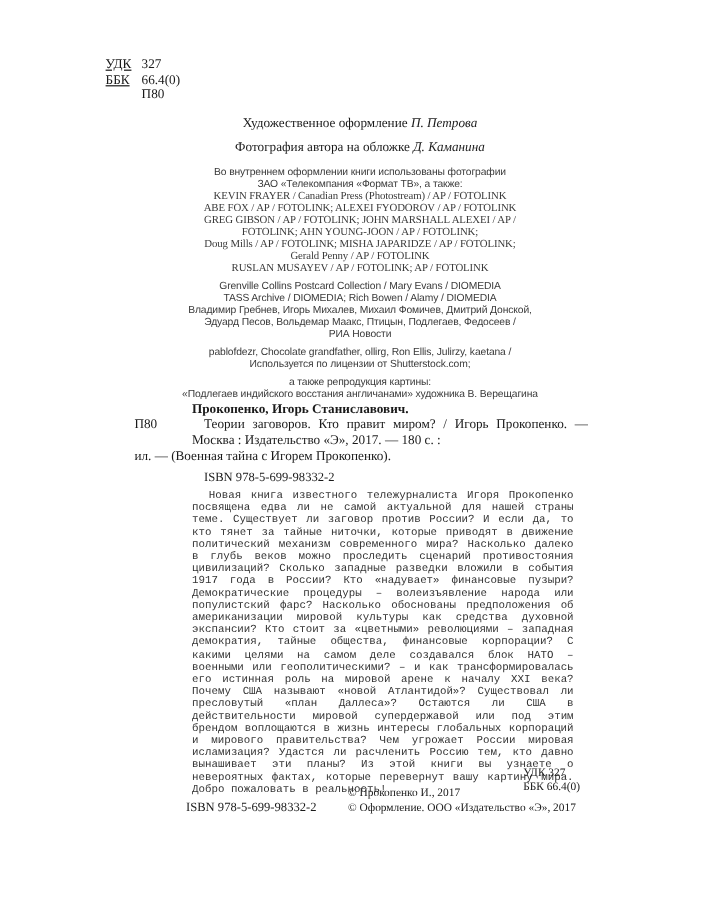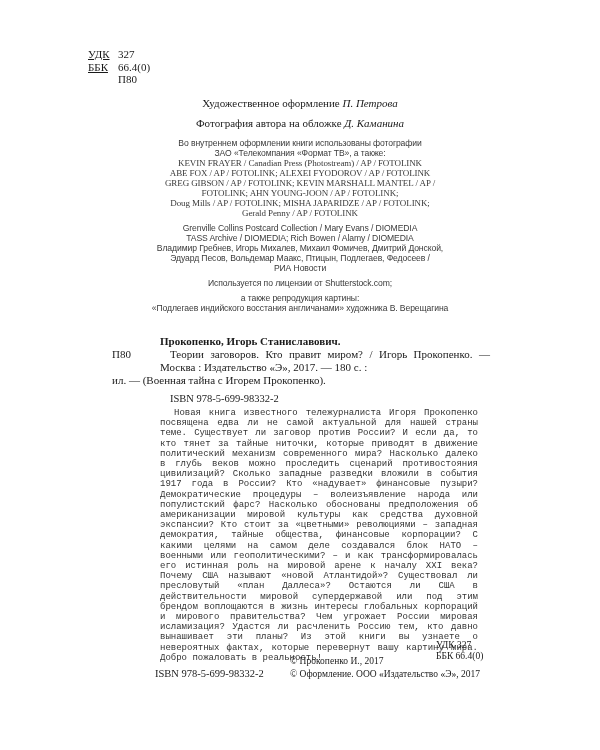--- a/index.html
+++ b/index.html
@@ -53,31 +53,33 @@
 <div class="abs credit-line" style="top:117px;">
   <span>Фотография автора на обложке</span>
   <i>Д. Каманина</i>
 </div>
 
 <div class="abs photo-block">
   <p class="sans">Во внутреннем оформлении книги использованы фотографии</p>
   <p class="sans">ЗАО «Телекомпания «Формат ТВ», а также:</p>
   <p>KEVIN FRAYER / Canadian Press (Photostream) / AP / FOTOLINK</p>
   <p>ABE FOX / AP / FOTOLINK; ALEXEI FYODOROV / AP / FOTOLINK</p>
-  <p>GREG GIBSON / AP / FOTOLINK; KEVIN MARSHALL MANTEL / AP /</p>
+  <p>GREG GIBSON / AP / FOTOLINK; JOHN MARSHALL ALEXEI / AP /</p>
   <p>FOTOLINK; AHN YOUNG-JOON / AP / FOTOLINK;</p>
   <p>Doug Mills / AP / FOTOLINK; MISHA JAPARIDZE / AP / FOTOLINK;</p>
   <p>Gerald Penny / AP / FOTOLINK</p>
+  <p>RUSLAN MUSAYEV / AP / FOTOLINK; AP / FOTOLINK</p>
   <div class="gap"></div>
   <p class="sans">Grenville Collins Postcard Collection / Mary Evans / DIOMEDIA</p>
   <p class="sans">TASS Archive / DIOMEDIA; Rich Bowen / Alamy / DIOMEDIA</p>
   <p class="sans">Владимир Гребнев, Игорь Михалев, Михаил Фомичев, Дмитрий Донской,</p>
   <p class="sans">Эдуард Песов, Вольдемар Маакс, Птицын, Подлегаев, Федосеев /</p>
   <p class="sans">РИА Новости</p>
   <div class="gap"></div>
+  <p class="sans">pablofdezr, Chocolate grandfather, ollirg, Ron Ellis, Julirzy, kaetana /</p>
   <p class="sans">Используется по лицензии от Shutterstock.com;</p>
   <div class="gap"></div>
   <p class="sans">а также репродукция картины:</p>
   <p class="sans">«Подлегаев индийского восстания англичанами» художника В. Верещагина</p>
 </div>
 
 <div class="abs catalog">
   <div class="author">Прокопенко, Игорь Станиславович.</div>
   <div class="entry">
     <span class="code">П80</span>

